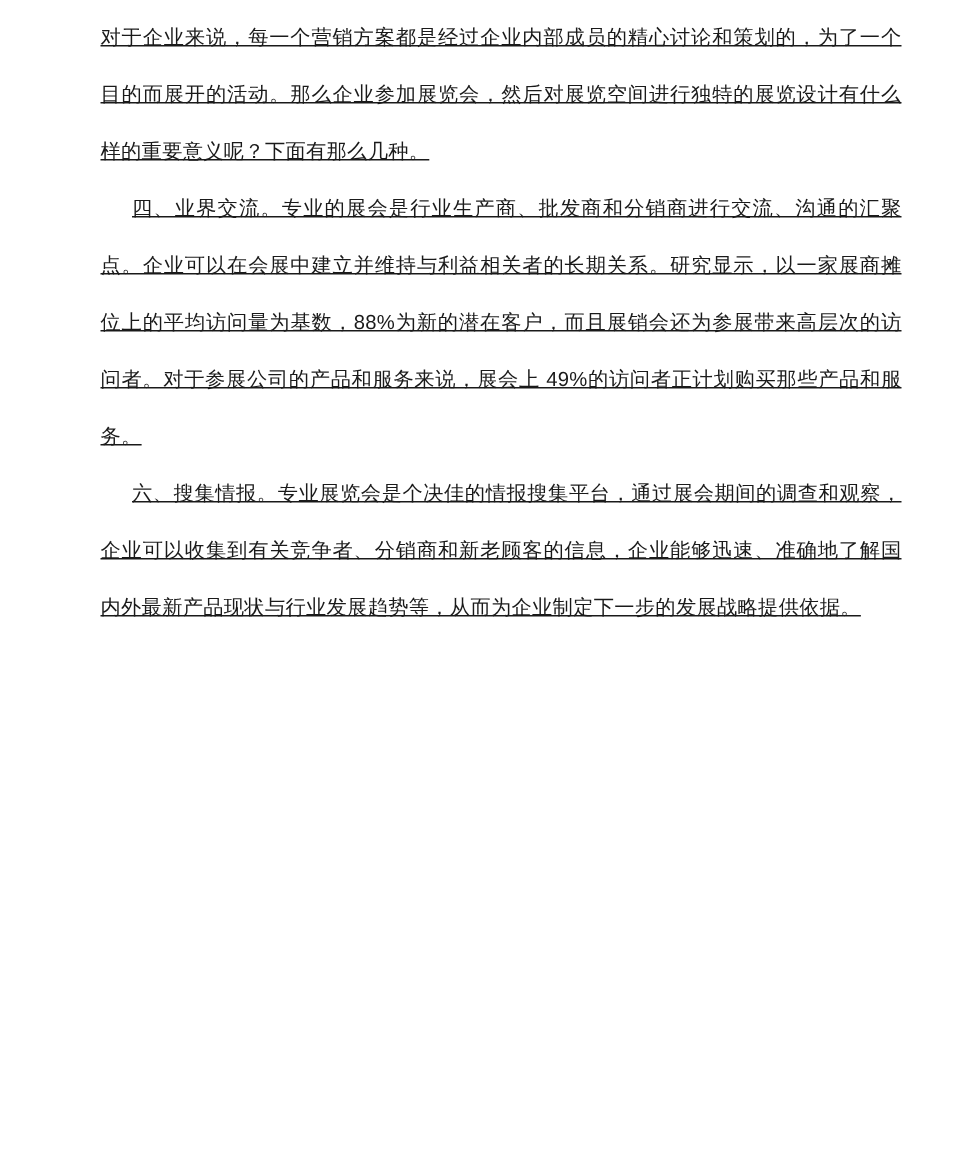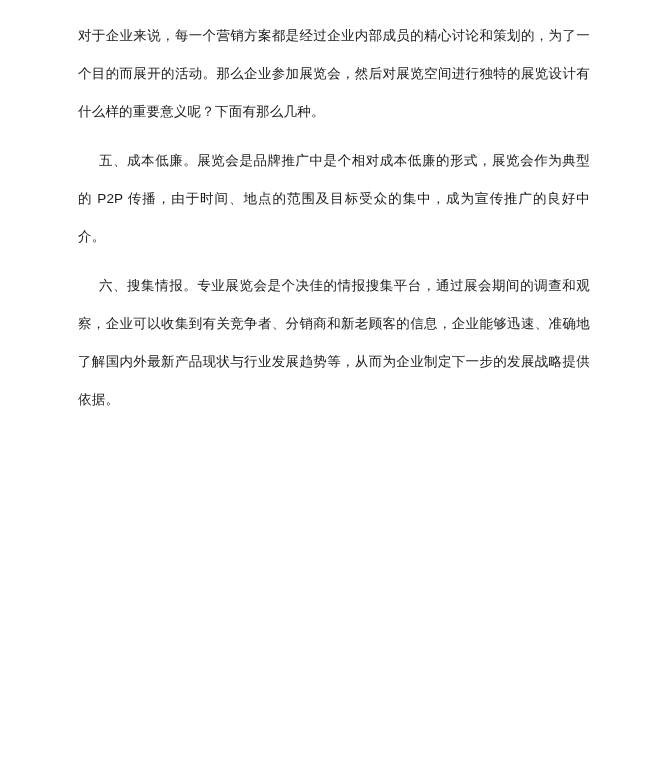--- a/index.html
+++ b/index.html
@@ -14,36 +14,37 @@
     overflow: hidden;
     font-family: "Liberation Sans", "DejaVu Sans", sans-serif;
   }
   .page {
     width: 653px;
     height: 779px;
     background: #ffffff;
     padding: 6px 52px 20px 67px;
   }
   .doc-body p {
-    margin: 11px;
+    margin: 0;
     padding: 0;
     color: #1a1a1a;
     font-size: 13.5px;
     line-height: 38px;
     text-align: justify;
     text-justify: inter-ideograph;
     letter-spacing: 0.2px;
     word-break: break-all;
+    text-decoration: underline;
   }
   .doc-body p.indent {
     text-indent: 21px;
   }
 </style>
 </head>
 <body>
 
 <div class="page">
   <div class="doc-body">
     <p>对于企业来说，每一个营销方案都是经过企业内部成员的精心讨论和策划的，为了一个目的而展开的活动。那么企业参加展览会，然后对展览空间进行独特的展览设计有什么样的重要意义呢？下面有那么几种。</p>
-    <p class="indent">五、成本低廉。展览会是品牌推广中是个相对成本低廉的形式，展览会作为典型的 P2P 传播，由于时间、地点的范围及目标受众的集中，成为宣传推广的良好中介。</p>
+    <p class="indent">四、业界交流。专业的展会是行业生产商、批发商和分销商进行交流、沟通的汇聚点。企业可以在会展中建立并维持与利益相关者的长期关系。研究显示，以一家展商摊位上的平均访问量为基数，88%为新的潜在客户，而且展销会还为参展带来高层次的访问者。对于参展公司的产品和服务来说，展会上 49%的访问者正计划购买那些产品和服务。</p>
     <p class="indent">六、搜集情报。专业展览会是个决佳的情报搜集平台，通过展会期间的调查和观察，企业可以收集到有关竞争者、分销商和新老顾客的信息，企业能够迅速、准确地了解国内外最新产品现状与行业发展趋势等，从而为企业制定下一步的发展战略提供依据。</p>
   </div>
 </div>
 
 </body></html>

